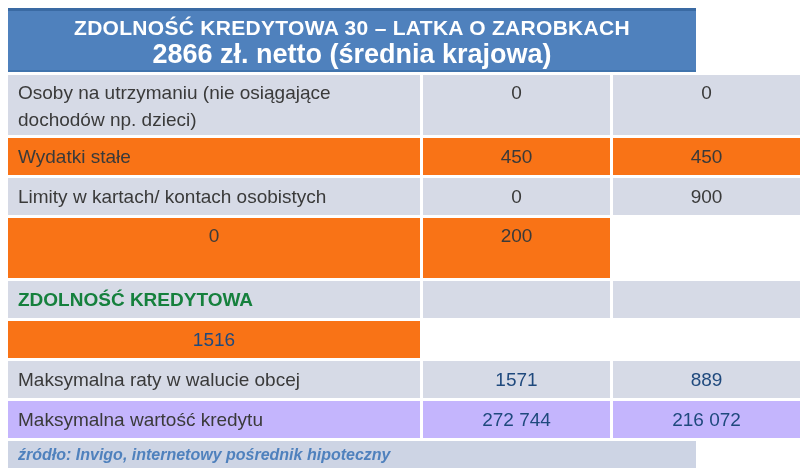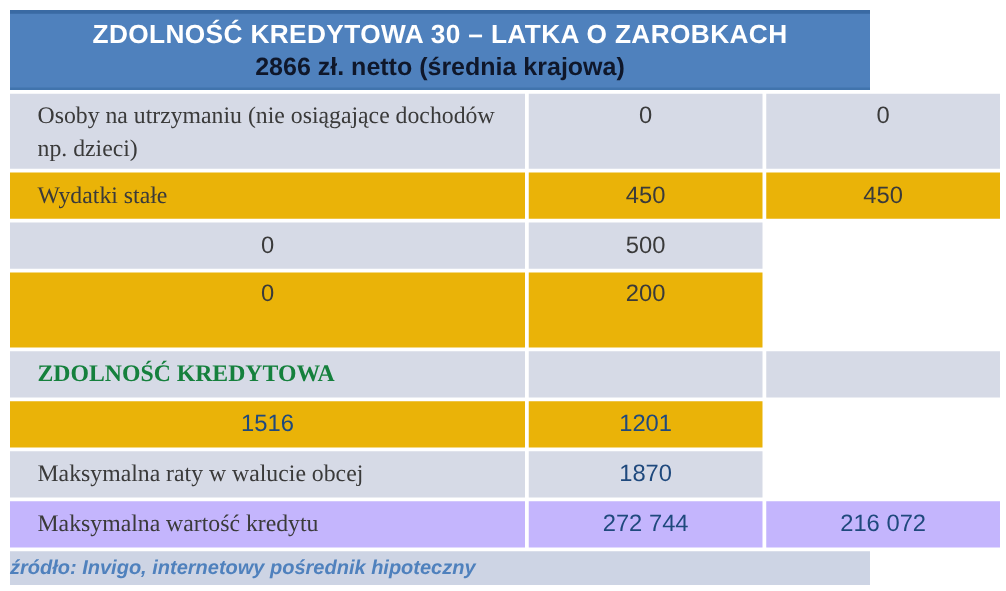--- a/index.html
+++ b/index.html
@@ -10,40 +10,40 @@
   }
   .canvas{position:relative;width:805px;height:473px;background:#ffffff;overflow:hidden;}
   .tbl{position:absolute;left:8px;top:8px;width:688px;display:flex;flex-direction:column;gap:3px;}
 
   .hdr{
     height:64px;background:#4f81bd;box-sizing:border-box;
     border-top:3px solid #3a6aa3;border-bottom:2px solid #4174ad;
     display:flex;flex-direction:column;justify-content:center;align-items:center;
   }
   .hdr .t{color:#ffffff;font-weight:bold;font-size:21px;letter-spacing:.3px;line-height:24px;}
-  .hdr .s{color:#0f172a;font-weight:bold;font-size:20px;line-height:23px;margin-top:3px;}
+  .hdr .s{color:#ffffff;font-weight:bold;font-size:27px;line-height:23px;margin-top:3px;}
 
   .row{display:grid;grid-template-columns:412px 187px 187px;gap:3px;}
   .row.tall{height:60px;}
   .row.short{height:37px;}
   .cell{display:flex;align-items:center;box-sizing:border-box;}
   .row.tall .cell{align-items:flex-start;padding-top:4px;}
-  .label-cell{padding-left:22px;padding-right:8px;font-size:19px;color:#3a3a3a;line-height:27px;font-family:Liberation Serif, serif;}
+  .label-cell{padding-left:10px;padding-right:8px;font-size:19px;color:#3a3a3a;line-height:27px;}
   .num-cell{justify-content:center;font-size:19px;color:#3a3a3a;line-height:27px;}
 
   .shade-dark  .cell{background:#d6dae6;}
-  .shade-light .cell{background:#eab308;}
+  .shade-light .cell{background:#f97316;}
   .shade-lighter .cell{background:#c4b5fd;}
 
   .row.section .label-cell{color:#15803d;font-weight:bold;}
   .row.result .num-cell{color:#1f497d;font-weight:normal;}
 
   .footer{
     height:27px;background:#cdd4e4;display:flex;align-items:center;
-    box-sizing:border-box;
+    padding-left:10px;box-sizing:border-box;
   }
   .footer .src{color:#4f81bd;font-style:italic;font-weight:bold;font-size:16px;}
 </style>
 </head>
 <body>
 
 <div class="canvas">
   <div class="tbl">
 
     <div class="hdr">
@@ -57,43 +57,44 @@
       <div class="cell num-cell">0</div>
     </div>
 
     <div class="row short shade-light">
       <div class="cell label-cell">Wydatki stałe</div>
       <div class="cell num-cell">450</div>
       <div class="cell num-cell">450</div>
     </div>
 
     <div class="row short shade-dark">
+      <div class="cell label-cell">Limity w kartach/ kontach osobistych</div>
       <div class="cell num-cell">0</div>
-      <div class="cell num-cell">500</div>
+      <div class="cell num-cell">900</div>
     </div>
 
     <div class="row tall shade-light">
       <div class="cell num-cell">0</div>
       <div class="cell num-cell">200</div>
     </div>
 
     <div class="row short section shade-dark">
       <div class="cell label-cell">ZDOLNOŚĆ KREDYTOWA</div>
       <div class="cell num-cell"></div>
       <div class="cell num-cell"></div>
     </div>
 
     <div class="row short result shade-light">
       <div class="cell num-cell">1516</div>
-      <div class="cell num-cell">1201</div>
     </div>
 
     <div class="row short result shade-dark">
       <div class="cell label-cell">Maksymalna raty w walucie obcej</div>
-      <div class="cell num-cell">1870</div>
+      <div class="cell num-cell">1571</div>
+      <div class="cell num-cell">889</div>
     </div>
 
     <div class="row short result shade-lighter">
       <div class="cell label-cell">Maksymalna wartość kredytu</div>
       <div class="cell num-cell">272 744</div>
       <div class="cell num-cell">216 072</div>
     </div>
 
     <div class="footer">
       <span class="src">źródło: Invigo, internetowy pośrednik hipoteczny</span>

